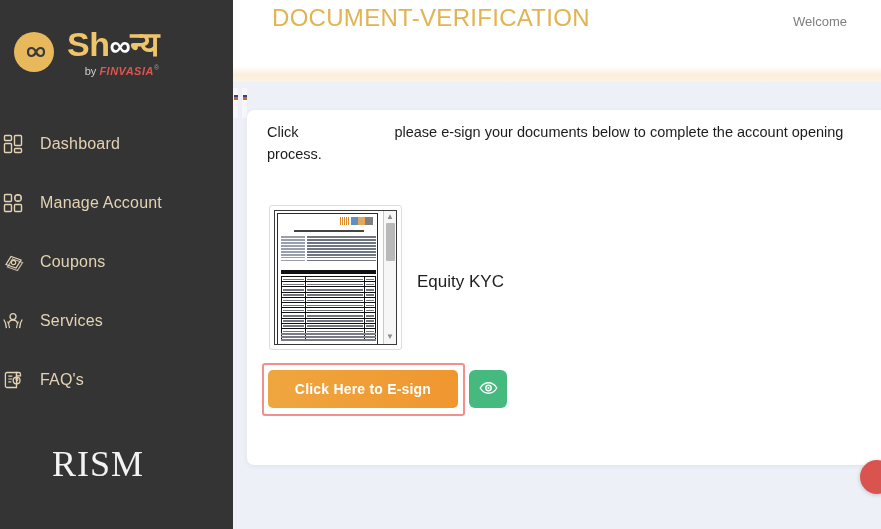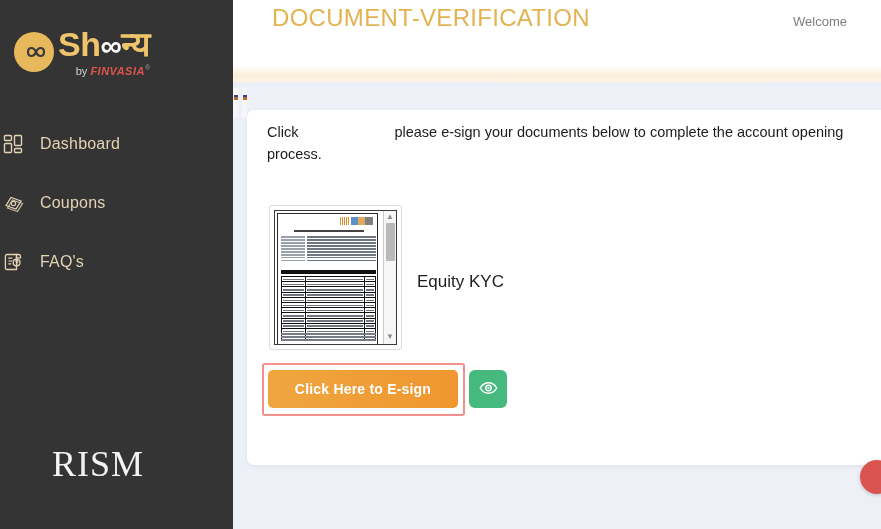--- a/index.html
+++ b/index.html
@@ -22,21 +22,21 @@
     position: absolute; left: 0; top: 16px;
     width: 233px; height: 72px;
     display: flex; align-items: center; padding-left: 14px;
   }
   .brand-badge {
     width: 40px; height: 40px; border-radius: 50%;
     background: #e8b85c;
     display: flex; align-items: center; justify-content: center;
     flex: 0 0 auto;
   }
-  .brand-text { margin-left: 4px; position: relative; }
+  .brand-text { margin-left: 13px; position: relative; }
   .brand-word {
     font-size: 34px; font-weight: bold; letter-spacing: -0.5px;
     line-height: 34px; white-space: nowrap;
   }
   .bw-sh { color: #efc46a; }
   .bw-inf { color: #ffffff; font-size: 30px; }
   .bw-dev { color: #efc46a; }
   .brand-sub {
     margin-top: 1px; text-align: right;
     font-size: 11px; color: #cfcfcf; white-space: nowrap;
@@ -282,32 +282,58 @@
           <svg width="20" height="20" viewBox="0 0 20 20">
             <rect x="1.5" y="1.5" width="7" height="5" rx="1" fill="none" stroke="#e3d3b4" stroke-width="1.4"></rect>
             <rect x="11.5" y="1.5" width="7" height="10" rx="1" fill="none" stroke="#e3d3b4" stroke-width="1.4"></rect>
             <rect x="1.5" y="9.5" width="7" height="9" rx="1" fill="none" stroke="#e3d3b4" stroke-width="1.4"></rect>
             <rect x="11.5" y="14.5" width="7" height="4" rx="1" fill="none" stroke="#e3d3b4" stroke-width="1.4"></rect>
           </svg>
         </span>
         <span class="nav-label">Dashboard</span>
       </div>
 
+      <div class="nav-item">
+        <span class="nav-icon">
+          <svg width="20" height="20" viewBox="0 0 20 20">
+            <rect x="1.5" y="1.5" width="7" height="7" rx="1" fill="none" stroke="#e3d3b4" stroke-width="1.4"></rect>
+            <rect x="1.5" y="11.5" width="7" height="7" rx="1" fill="none" stroke="#e3d3b4" stroke-width="1.4"></rect>
+            <rect x="11.5" y="11.5" width="7" height="7" rx="1" fill="none" stroke="#e3d3b4" stroke-width="1.4"></rect>
+            <circle cx="15" cy="5" r="3.3" fill="none" stroke="#e3d3b4" stroke-width="1.4"></circle>
+            <path d="M15 1.5v1.4M15 7.1v1.4M11.7 5h1.4M16.9 5h1.4" stroke="#e3d3b4" stroke-width="1.2"></path>
+          </svg>
+        </span>
+        <span class="nav-label">Manage Account</span>
+      </div>
 
       <div class="nav-item">
         <span class="nav-icon">
           <svg width="21" height="20" viewBox="0 0 21 20">
             <path d="M3 12.5l5-8 10 3.5-5 8z" fill="none" stroke="#e3d3b4" stroke-width="1.3"></path>
             <path d="M4.5 15l5-8 10 3.5-5 8z" fill="none" stroke="#e3d3b4" stroke-width="1.3" opacity=".8"></path>
             <circle cx="10.5" cy="10.5" r="2.2" fill="none" stroke="#e3d3b4" stroke-width="1.2"></circle>
           </svg>
         </span>
         <span class="nav-label">Coupons</span>
       </div>
 
+      <div class="nav-item">
+        <span class="nav-icon">
+          <svg width="22" height="20" viewBox="0 0 22 20">
+            <circle cx="11" cy="5.6" r="3" fill="none" stroke="#e3d3b4" stroke-width="1.3"></circle>
+            <path d="M11 9.2c-2.6 0-4.2 1.6-4.6 3.6" fill="none" stroke="#e3d3b4" stroke-width="1.3"></path>
+            <path d="M11 9.2c2.6 0 4.2 1.6 4.6 3.6" fill="none" stroke="#e3d3b4" stroke-width="1.3"></path>
+            <path d="M1.8 8.5c1.4 2 2.4 5.2 2.6 8.6" fill="none" stroke="#e3d3b4" stroke-width="1.3"></path>
+            <path d="M20.2 8.5c-1.4 2-2.4 5.2-2.6 8.6" fill="none" stroke="#e3d3b4" stroke-width="1.3"></path>
+            <path d="M5.5 10.5c1.2 1.6 1.8 4 2 6.6" fill="none" stroke="#e3d3b4" stroke-width="1.1"></path>
+            <path d="M16.5 10.5c-1.2 1.6-1.8 4-2 6.6" fill="none" stroke="#e3d3b4" stroke-width="1.1"></path>
+          </svg>
+        </span>
+        <span class="nav-label">Services</span>
+      </div>
 
       <div class="nav-item">
         <span class="nav-icon">
           <svg width="20" height="20" viewBox="0 0 20 20">
             <path d="M4 2.5h9.5v15H4a1.6 1.6 0 01-1.6-1.6V4.1A1.6 1.6 0 014 2.5z" fill="none" stroke="#e3d3b4" stroke-width="1.3"></path>
             <path d="M13.5 2.5h2.2c1 0 1.8.8 1.8 1.8v1.6h-4z" fill="none" stroke="#e3d3b4" stroke-width="1.3"></path>
             <path d="M5.3 6.2h4M5.3 9h4M5.3 11.8h3" stroke="#e3d3b4" stroke-width="1.2"></path>
             <circle cx="13.6" cy="10.6" r="3.4" fill="none" stroke="#e3d3b4" stroke-width="1.3"></circle>
             <path d="M12.5 9.6a1.2 1.2 0 112 .9c-.4.3-.6.5-.6 1" fill="none" stroke="#e3d3b4" stroke-width="1.1"></path>
             <circle cx="13.9" cy="12.7" r=".6" fill="#e3d3b4"></circle>

